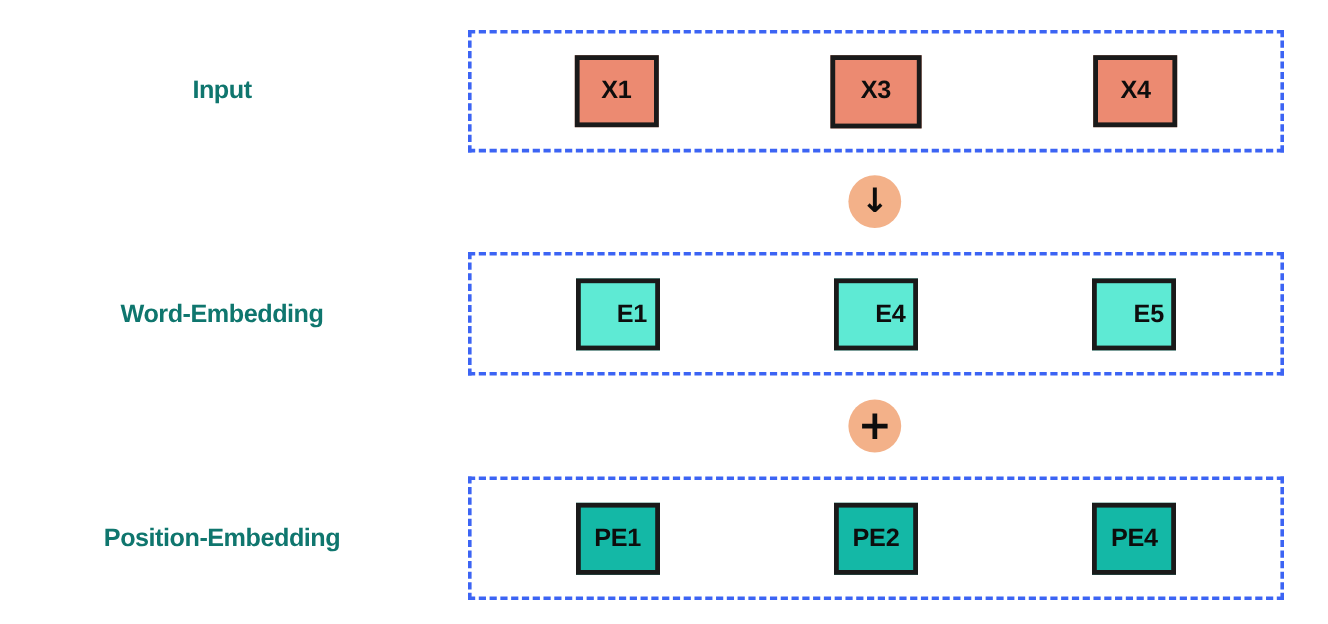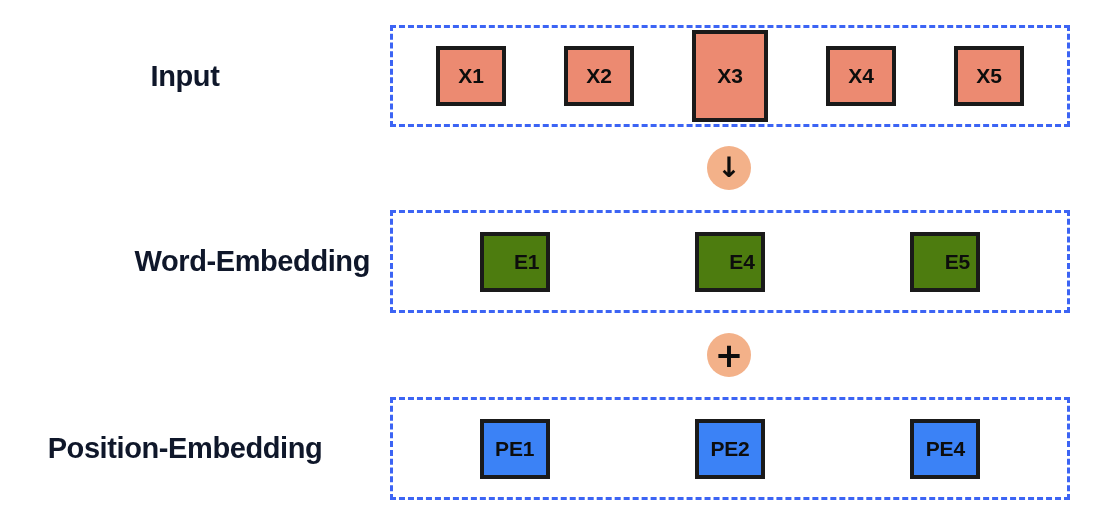--- a/index.html
+++ b/index.html
@@ -19,36 +19,36 @@
     overflow: hidden;
   }
 
   
   .row-label {
     position: absolute;
     right: 0;
     width: 100%;
     text-align: center;
     font-weight: 700;
-    font-size: 29px;
+    font-size: 21px;
     letter-spacing: -0.4px;
-    color: #0f172a;
+    color: #0f766e;
     white-space: nowrap;
     font-family: "Liberation Sans", sans-serif;
   }
   .label-col {
     position: absolute;
     left: 0;
     width: 370px;
     display: flex;
     align-items: center;
     justify-content: center;
   }
   .label-col.r1 { top: 25px;  height: 102px; }
-  .label-col.r2 { top: 210px; height: 103px; justify-content: flex-end; }
+  .label-col.r2 { top: 210px; height: 103px; }
   .label-col.r3 { top: 397px; height: 103px; }
   .label-col .row-label { position: static; width: auto; }
 
   
   .group-box {
     position: absolute;
     left: 390px;
     width: 680px;
     border: 3px dashed #3c64f4;
     box-sizing: border-box;
@@ -72,25 +72,25 @@
     justify-content: center;
     font-weight: 700;
     font-size: 21px;
     color: #0d0d0d;
     letter-spacing: -0.2px;
     flex: 0 0 auto;
     font-family: "Liberation Sans", sans-serif;
   }
   .token.mid {
     width: 76px;
-    height: 92px;
+    height: 61px;
   }
   .token.c-input { background: #ec8a71; }
-  .token.c-word  { background: #4d7c0f; padding-left: 24px; }
-  .token.c-pos   { background: #3b82f6; }
+  .token.c-word  { background: #5eead4; padding-left: 24px; }
+  .token.c-pos   { background: #14b8a6; }
 
   
   .connector {
     position: absolute;
     left: 707px;
     width: 44px;
     height: 44px;
     border-radius: 50%;
     background: #f3b189;
     display: flex;
@@ -109,24 +109,22 @@
 <body>
 
 <div id="diagram">
 
   <div class="label-col r1">
     <div class="row-label">Input</div>
   </div>
 
   <div class="group-box r1">
     <div class="token c-input">X1</div>
-    <div class="token c-input">X2</div>
     <div class="token c-input mid">X3</div>
     <div class="token c-input">X4</div>
-    <div class="token c-input">X5</div>
   </div>
 
   <div class="connector arrow">↓</div>
 
   <div class="label-col r2">
     <div class="row-label">Word-Embedding</div>
   </div>
 
   <div class="group-box r2">
     <div class="token c-word">E1</div>

